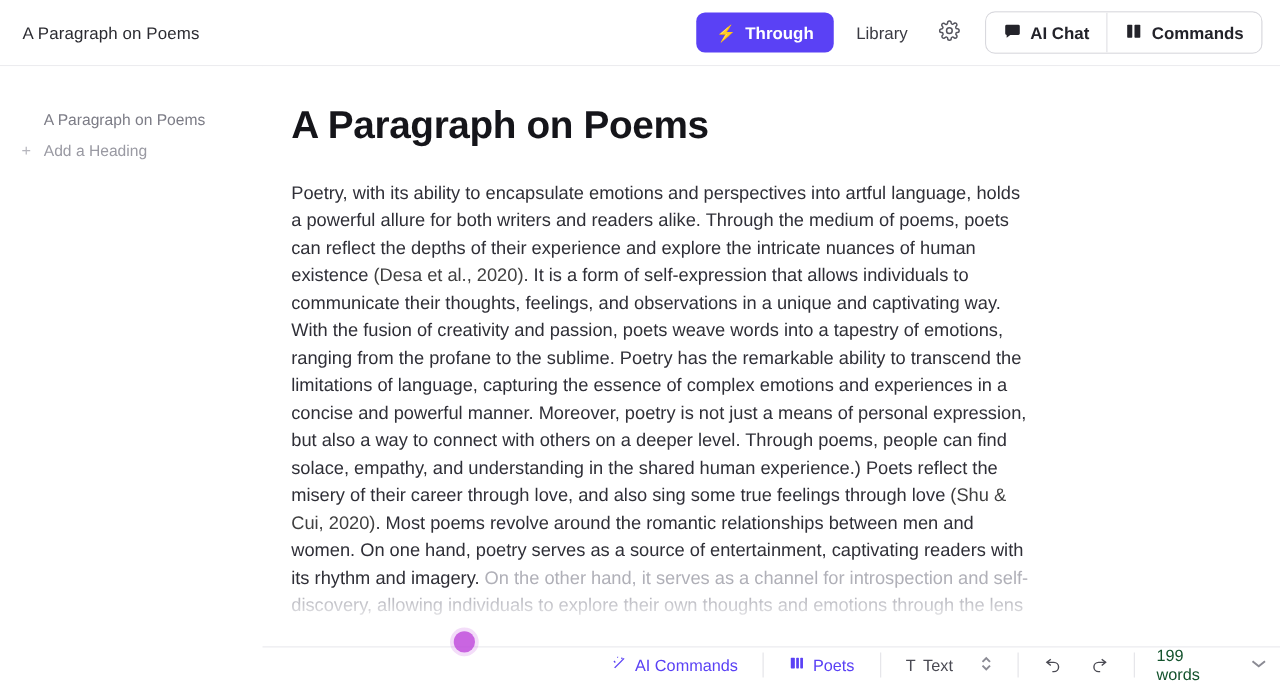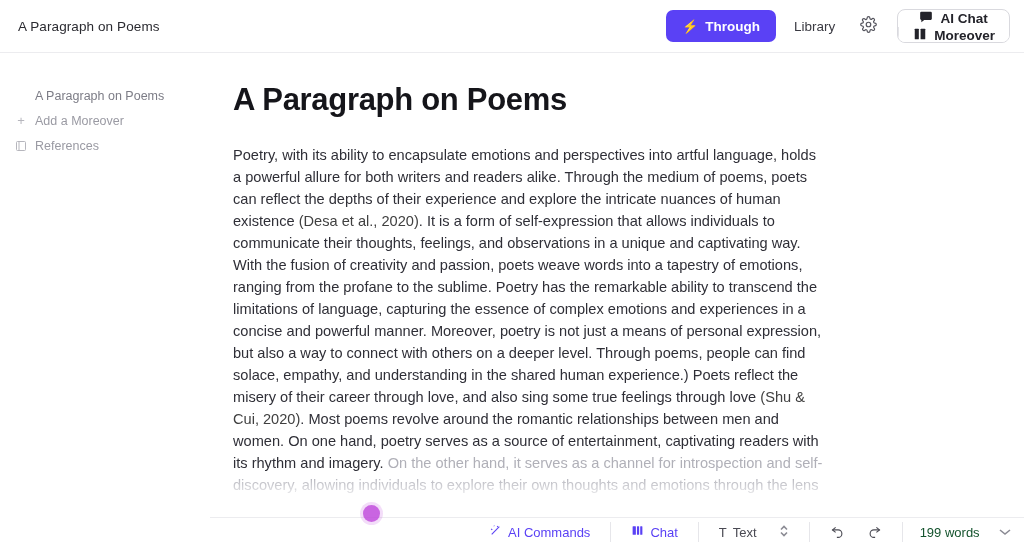--- a/index.html
+++ b/index.html
@@ -46,21 +46,20 @@
   .icon-btn {
     width: 30px; height: 30px; border: none; background: transparent;
     display: inline-flex; align-items: center; justify-content: center;
     cursor: pointer; color: #55555e;
   }
   .pill-group {
     display: inline-flex; align-items: center;
     border: 1px solid #d9d9de; border-radius: 8px;
     height: 34px; overflow: hidden; background: #fff;
     margin-left: 4px;
-    flex-direction: column;
   }
   .pill {
     display: inline-flex; align-items: center; gap: 7px;
     height: 100%; padding: 0 14px;
     font-size: 13.5px; font-weight: 700; color: #23232a;
     background: #fff; border: none; cursor: pointer;
   }
   .pill + .pill { border-left: 1px solid #e4e4e8; }
 
   
@@ -163,44 +162,35 @@
           </span>
           <span>AI Chat</span>
         </button>
         <button class="pill">
           <span>
             <svg width="14" height="14" viewBox="0 0 24 24" fill="#23232a">
               <rect x="3" y="3" width="7" height="18" rx="1"></rect>
               <rect x="13" y="3" width="8" height="18" rx="1"></rect>
             </svg>
           </span>
-          <span>Moreover</span>
+          <span>Commands</span>
         </button>
       </div>
 
     </div>
   </div>
 
   <div class="sidebar">
     <div class="side-item active">
       <span class="side-ico"></span>
       <span>A Paragraph on Poems</span>
     </div>
     <div class="side-item">
       <span class="side-ico">+</span>
-      <span>Add a Moreover</span>
-    </div>
-    <div class="side-item">
-      <span class="side-ico">
-        <svg width="12" height="12" viewBox="0 0 24 24" fill="none" stroke="#b6b6bd" stroke-width="2">
-          <rect x="3" y="3" width="18" height="18" rx="2"></rect>
-          <path d="M8 3v18"></path>
-        </svg>
-      </span>
-      <span>References</span>
+      <span>Add a Heading</span>
     </div>
   </div>
 
   <div class="doc">
     <div class="doc-inner">
       <h1 class="doc-h1">A Paragraph on Poems</h1>
       <p class="body"><span>Poetry, with its ability to encapsulate emotions and perspectives into artful language, holds a powerful allure for both writers and readers alike. Through the medium of poems, poets can reflect the depths of their experience and explore the intricate nuances of human existence </span><span class="cite">(Desa et al., 2020)</span><span>. It is a form of self-expression that allows individuals to communicate their thoughts, feelings, and observations in a unique and captivating way. With the fusion of creativity and passion, poets weave words into a tapestry of emotions, ranging from the profane to the sublime. Poetry has the remarkable ability to transcend the limitations of language, capturing the essence of complex emotions and experiences in a concise and powerful manner. Moreover, poetry is not just a means of personal expression, but also a way to connect with others on a deeper level. Through poems, people can find solace, empathy, and understanding in the shared human experience.) Poets reflect the misery of their career through love, and also sing some true feelings through love </span><span class="cite">(Shu &amp; Cui, 2020)</span><span>. Most poems revolve around the romantic relationships between men and women. On one hand, poetry serves as a source of entertainment, captivating readers with its rhythm and imagery. </span><span class="ghost">On the other hand, it serves as a channel for introspection and self-discovery, allowing individuals to explore their own thoughts and emotions through the lens</span></p>
     </div>
   </div>
 
@@ -222,21 +212,21 @@
     <div class="bb-sep"></div>
 
     <button class="bb-btn accent">
       <span>
         <svg width="13" height="13" viewBox="0 0 24 24" fill="#5a41f5">
           <rect x="3" y="4" width="6" height="16" rx="1"></rect>
           <rect x="11" y="4" width="4" height="16" rx="1"></rect>
           <rect x="17" y="4" width="4" height="16" rx="1"></rect>
         </svg>
       </span>
-      <span>Chat</span>
+      <span>Poets</span>
     </button>
 
     <div class="bb-sep"></div>
 
     <button class="bb-btn">
       <span>T</span>
       <span>Text</span>
     </button>
     <button class="bb-btn">
       <span class="bb-chev">

